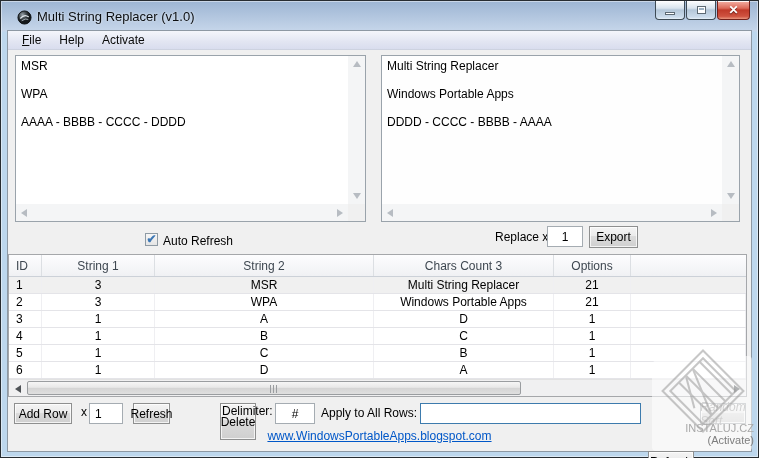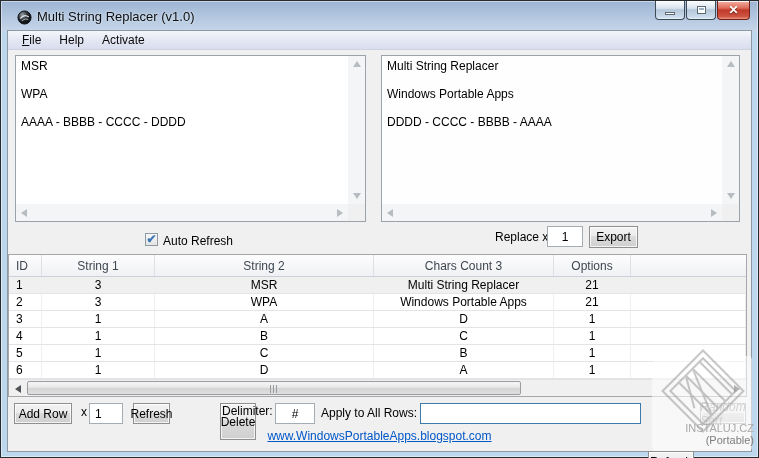--- a/index.html
+++ b/index.html
@@ -267,14 +267,14 @@
     <path d="M22 40 L60 78"></path>
     <path d="M30 32 L68 70"></path>
     <path d="M30 32 L40 70"></path>
     <path d="M38 24 L76 62"></path>
     <path d="M38 24 L60 78"></path>
     <path d="M46 16 L84 54"></path>
   </g>
 </svg>
 <div class="wm-text">
   <div class="wm-brand">INSTALUJ.CZ</div>
-  <div class="wm-status">(Portable)</div>
+  <div class="wm-status">(Activate)</div>
 </div>
 
 </body></html>

